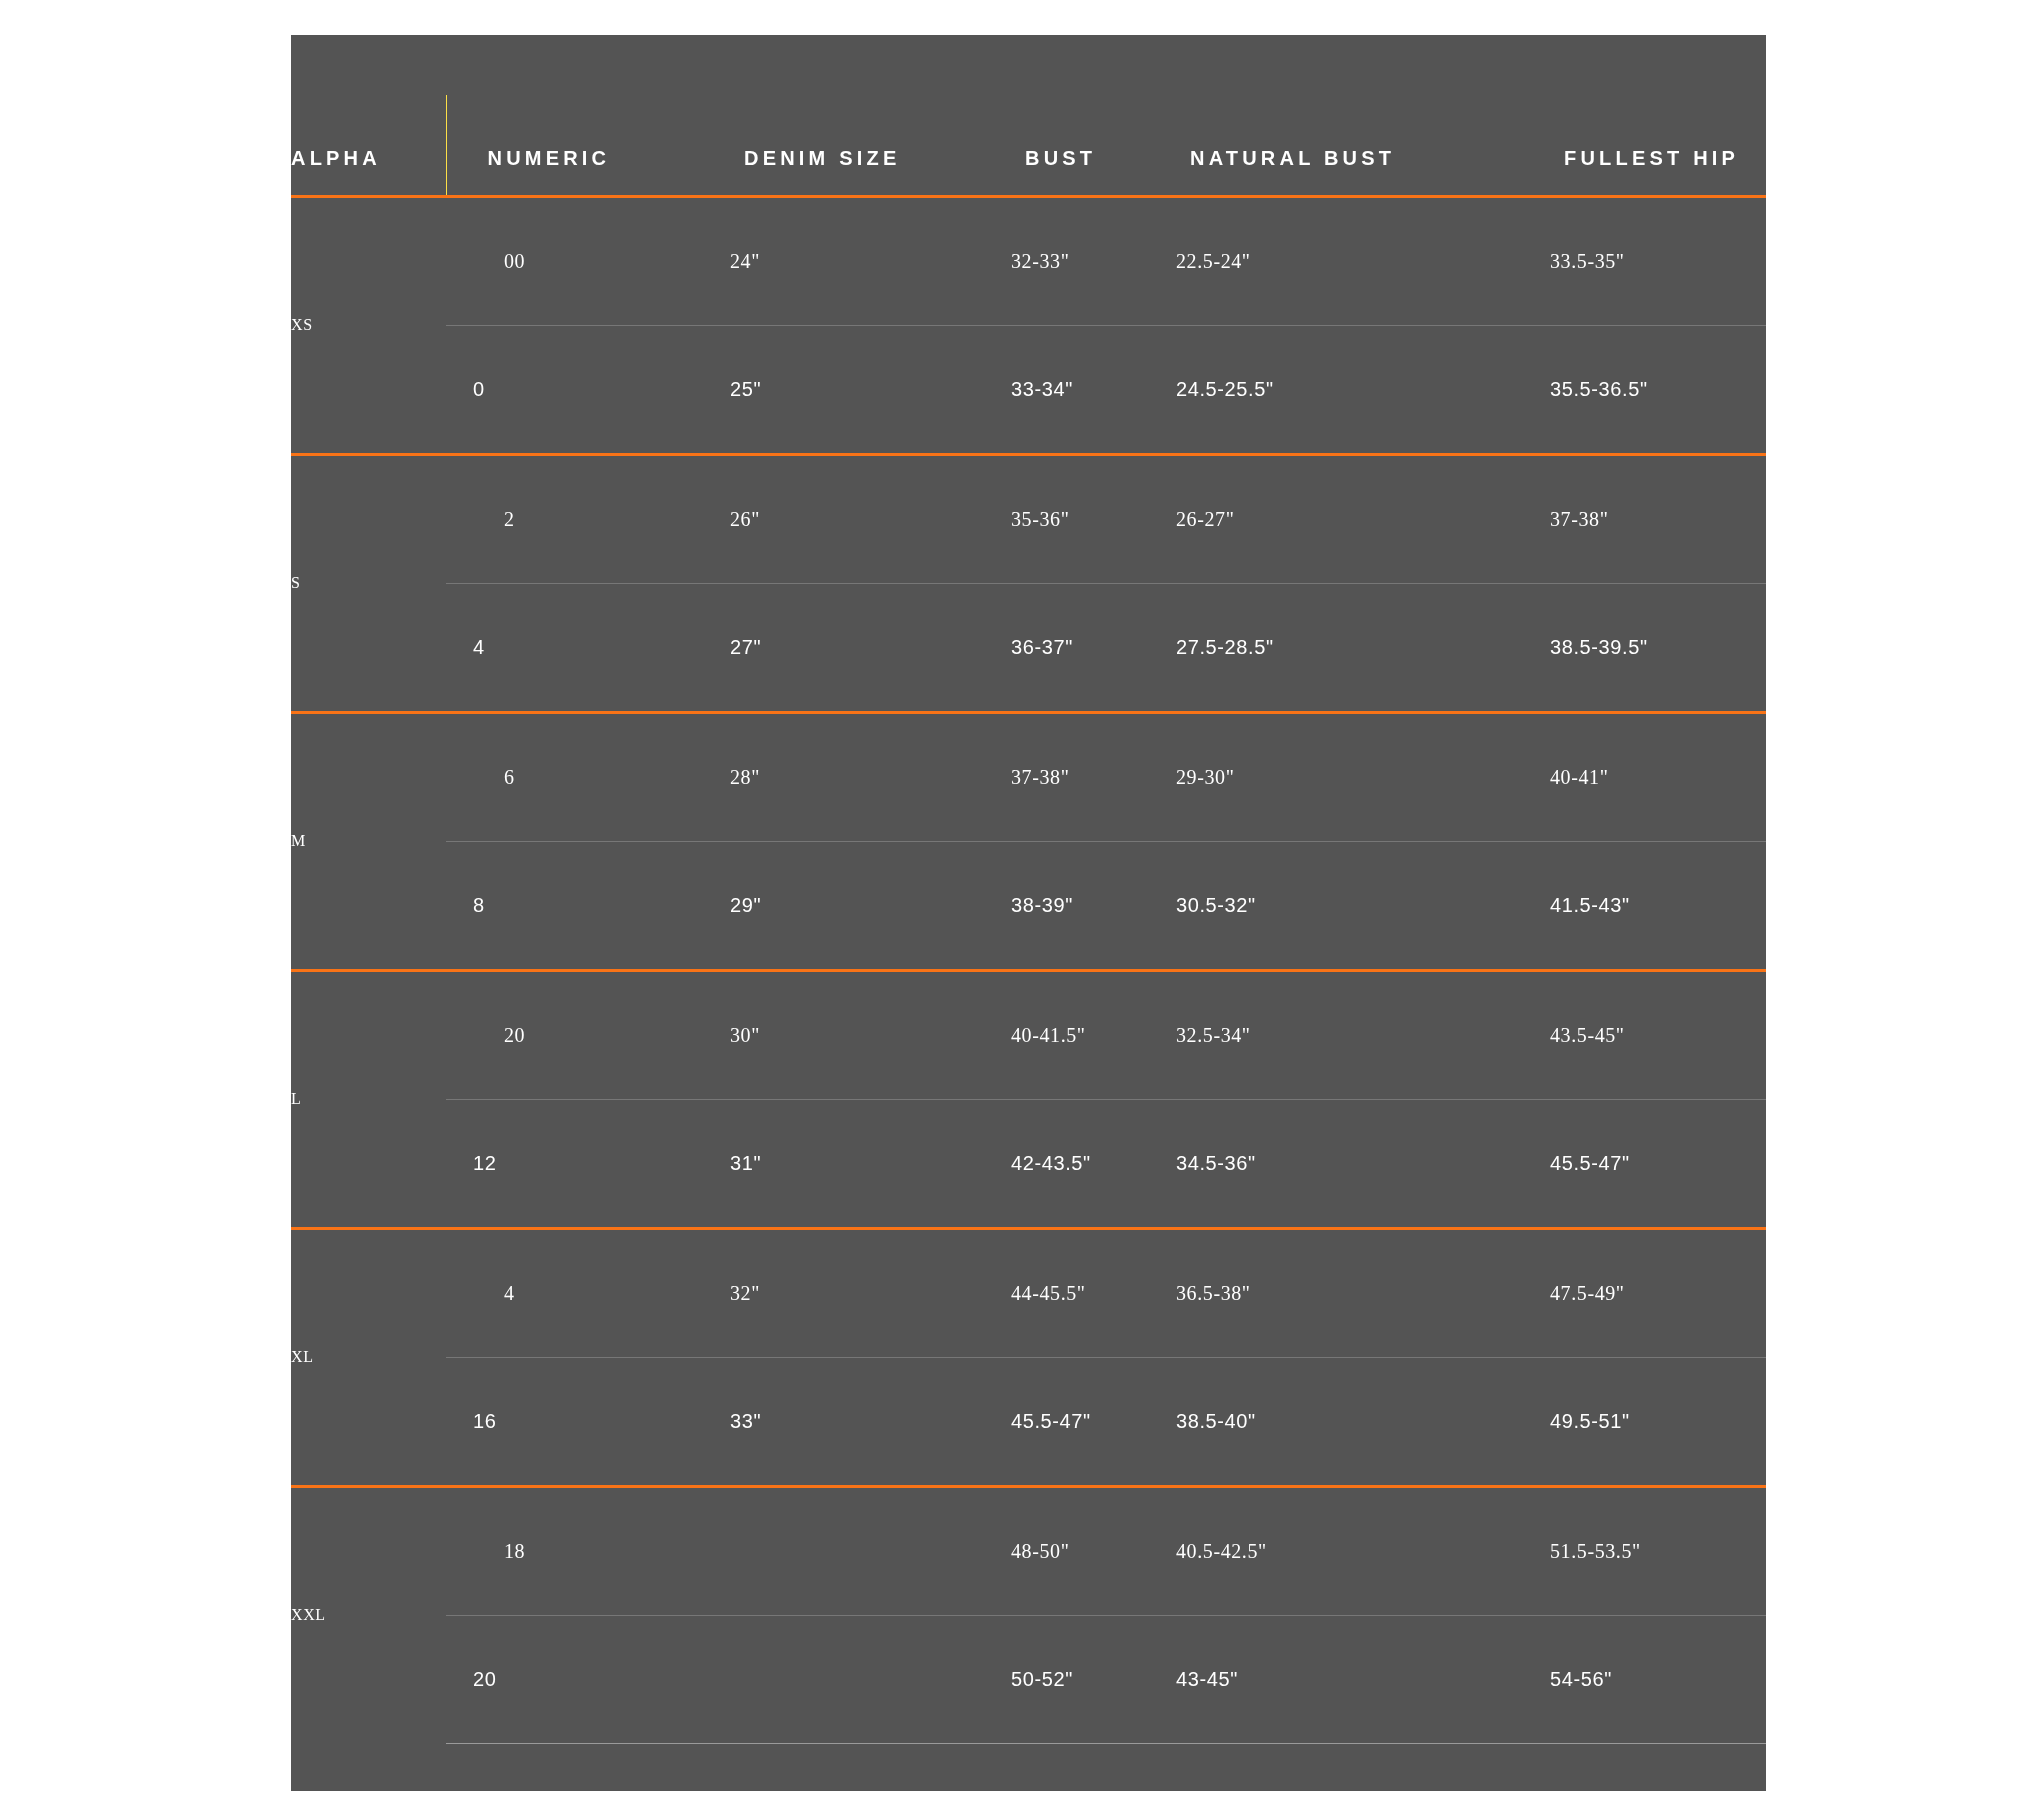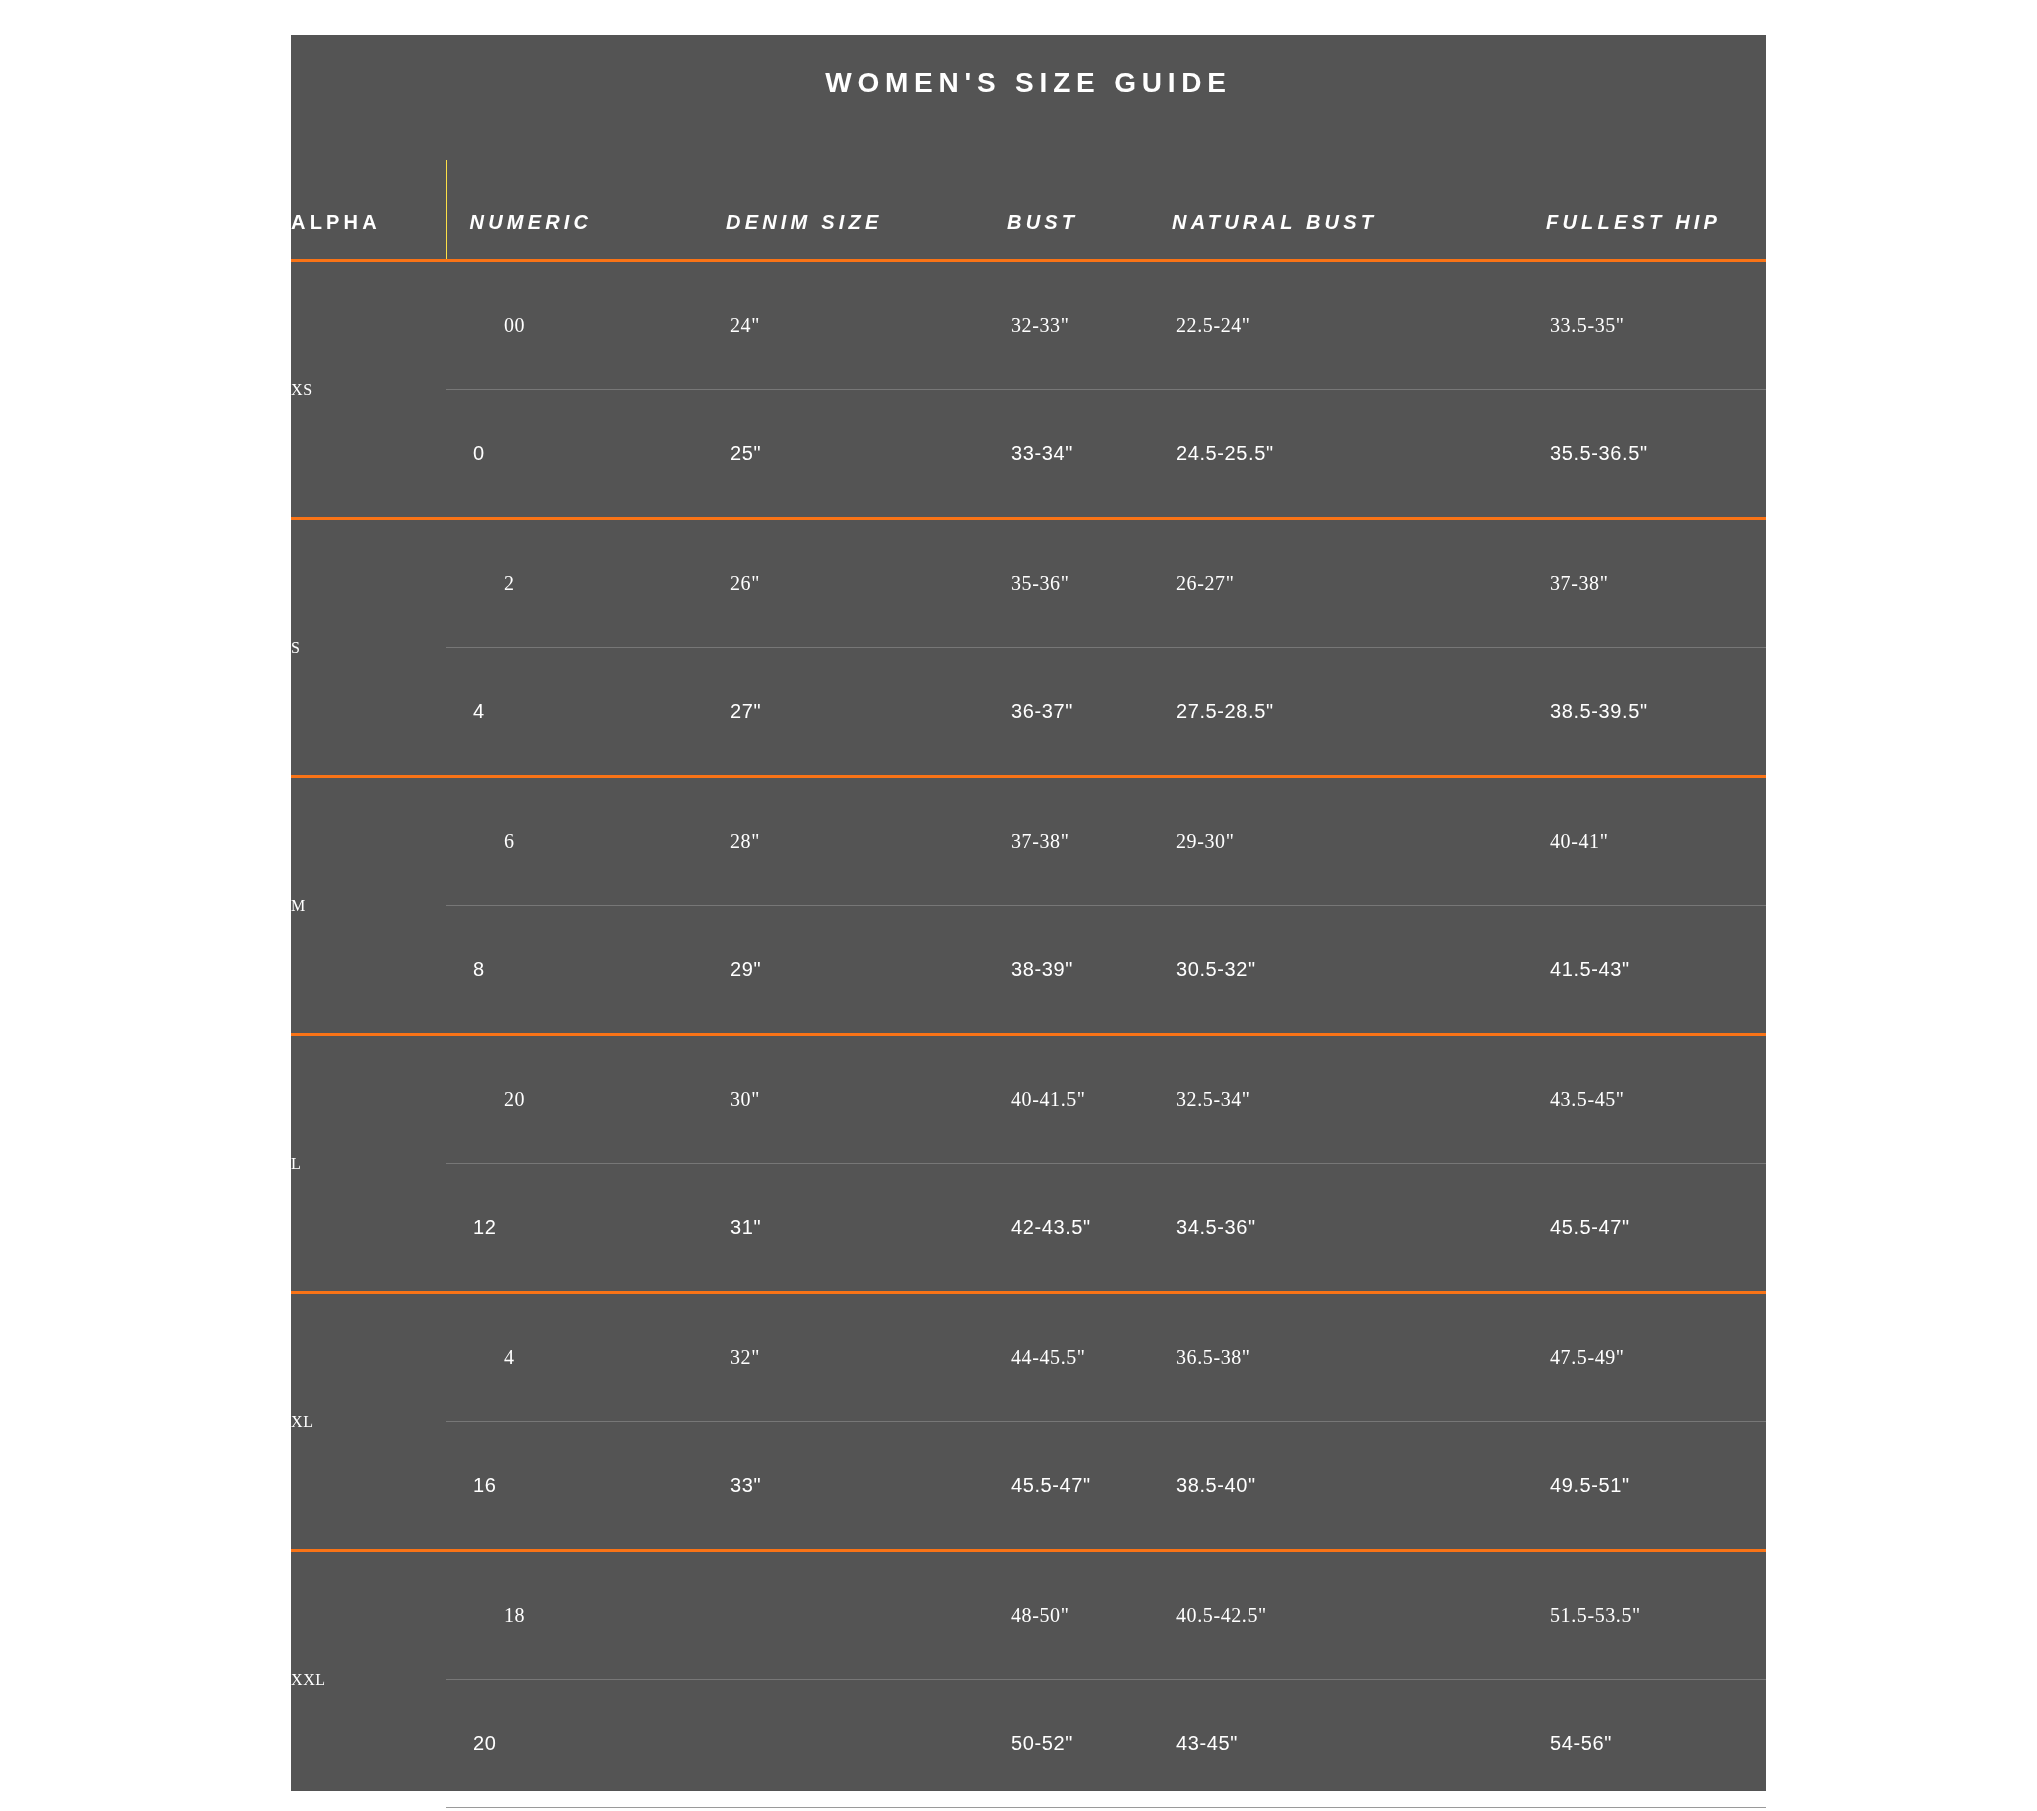--- a/index.html
+++ b/index.html
@@ -60,21 +60,21 @@
     text-align: left;
     padding: 0 0 25px 0;
     vertical-align: bottom;
     white-space: nowrap;
   }
   thead th.alpha-head {
     padding-left: 0;
     border-right: 1px solid #fde047;
     padding-bottom: 25px;
   }
-  thead th.h-pad { padding-left: 23px; font-style: italic; }
+  thead th.h-pad { padding-left: 41px; }
   thead tr { height: 101px; }
 
   tbody td {
     color: #ffffff;
     font-size: 20px;
     letter-spacing: 0.6px;
     padding: 0;
     height: 127px;
     vertical-align: middle;
   }
@@ -96,21 +96,20 @@
   tr.last-row td { border-bottom: 1px solid #9a9a9a; }
 
   thead th.head-line-wrap { position: relative; }
 </style>
 </head>
 <body>
 
 <div class="page">
   <div class="panel">
 
-    <div class="panel-title">WOMEN'S SIZE GUIDE</div>
 
     <table class="size-table">
       <colgroup>
         <col class="c-alpha">
           <col class="c-num">
           <col class="c-denim">
         <col class="c-bust">
           <col class="c-waist">
           <col class="c-hip">
       </colgroup>

